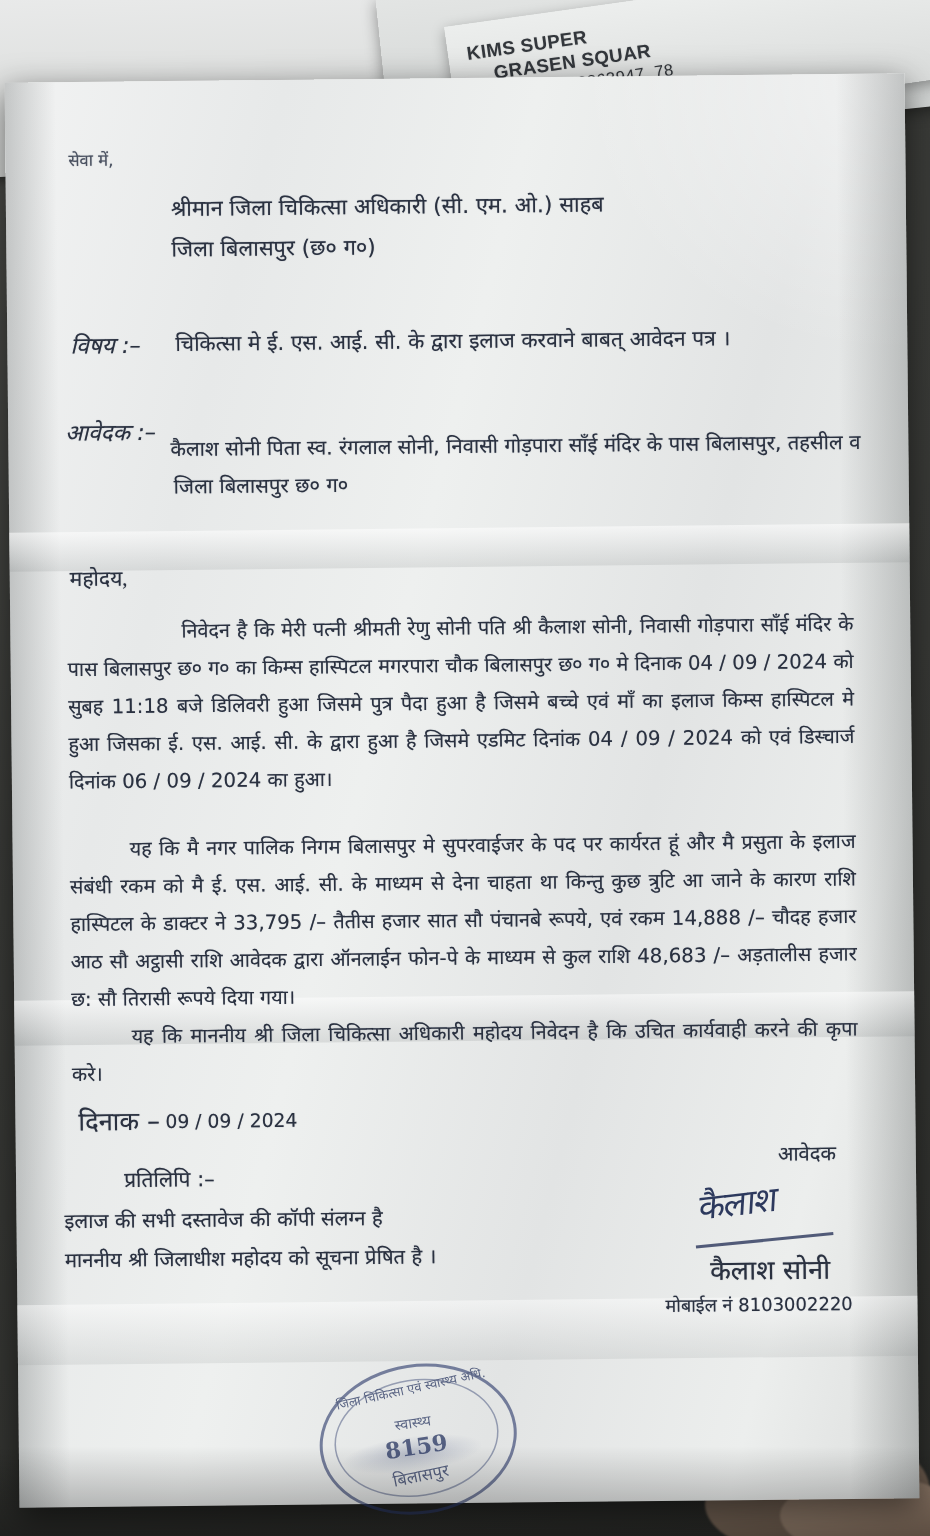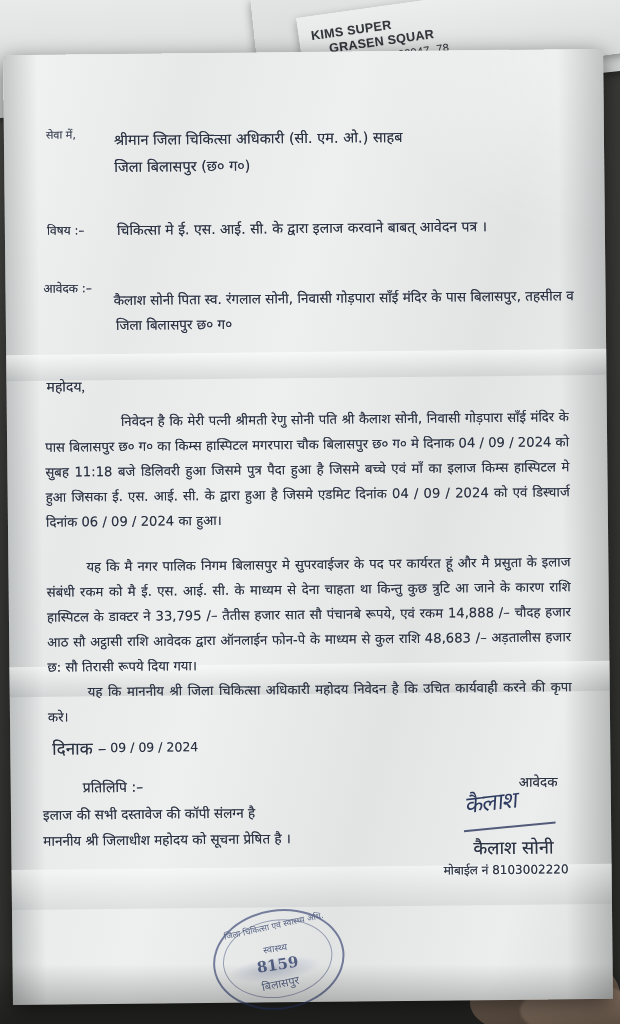--- a/index.html
+++ b/index.html
@@ -132,22 +132,22 @@
     font-family: "DejaVu Sans", sans-serif;
   }
   .ln {
     position: absolute;
     white-space: nowrap;
     font-size: 13.5px;
     line-height: 16px;
     color: #2a3140;
     text-shadow: 0 0 .6px rgba(40,50,70,.5);
   }
-  .small { font-size: 11px; color: #4a5160; margin-top: 28px; }
-  .label { font-size: 12px; }
+  .small { font-size: 11px; color: #4a5160; }
+  .label { font-size: 15px; font-style: italic; }
   .para {
     position: absolute;
     font-size: 13.2px;
     line-height: 25px;
     color: #2a3140;
     text-align: justify;
     text-shadow: 0 0 .5px rgba(40,50,70,.45);
   }
 
   
@@ -283,21 +283,21 @@
 
       <div class="para" style="left:38px; top:625px; width:524px; text-indent:40px;">यह कि माननीय श्री जिला चिकित्सा अधिकारी महोदय निवेदन है कि उचित कार्यवाही करने की कृपा करे।</div>
 
       <div class="ln" style="left:42px; top:686px; font-size:17px;">दिनाक –</div>
       <div class="ln" style="left:100px; top:686px; font-size:12.5px;">09 / 09 / 2024</div>
 
       <div class="ln" style="left:34px; top:725px; font-size:14px;margin-left:38px;">प्रतिलिपि :–</div>
       <div class="ln" style="left:32px; top:752px; font-size:13.5px;">इलाज की सभी दस्तावेज की कॉपी संलग्न है</div>
       <div class="ln" style="left:32px; top:778px; font-size:13.5px;">माननीय श्री जिलाधीश महोदय को सूचना प्रेषित है ।</div>
 
-      <div class="ln" style="left:508px; top:712px; font-size:13.5px;margin-top:12px;">आवेदक</div>
+      <div class="ln" style="left:508px; top:712px; font-size:13.5px;">आवेदक</div>
       <div class="sign">कैलाश</div>
       <div class="sign-line"></div>
       <div class="ln" style="left:462px; top:790px; font-size:18px;">कैलाश सोनी</div>
       <div class="ln" style="left:432px; top:812px; font-size:12px;">मोबाईल नं 8103002220</div>
 
       <div class="stamp">
         <div class="ring"></div>
         <div class="ring2"></div>
         <div class="st-top">जिला चिकित्सा एवं स्वास्थ्य अधि.</div>
         <div class="st-mid">स्वास्थ्य</div>

